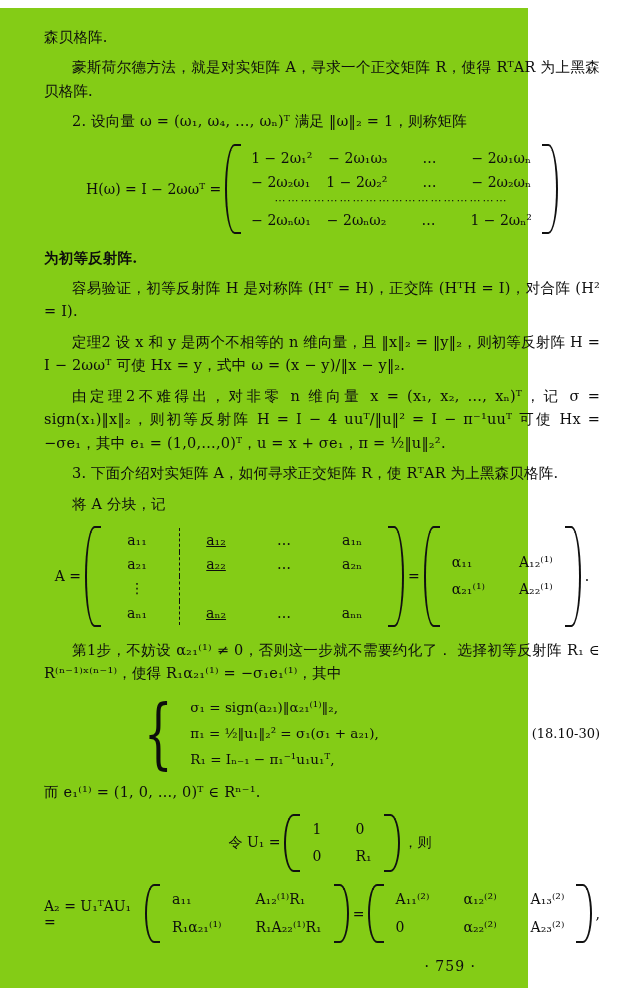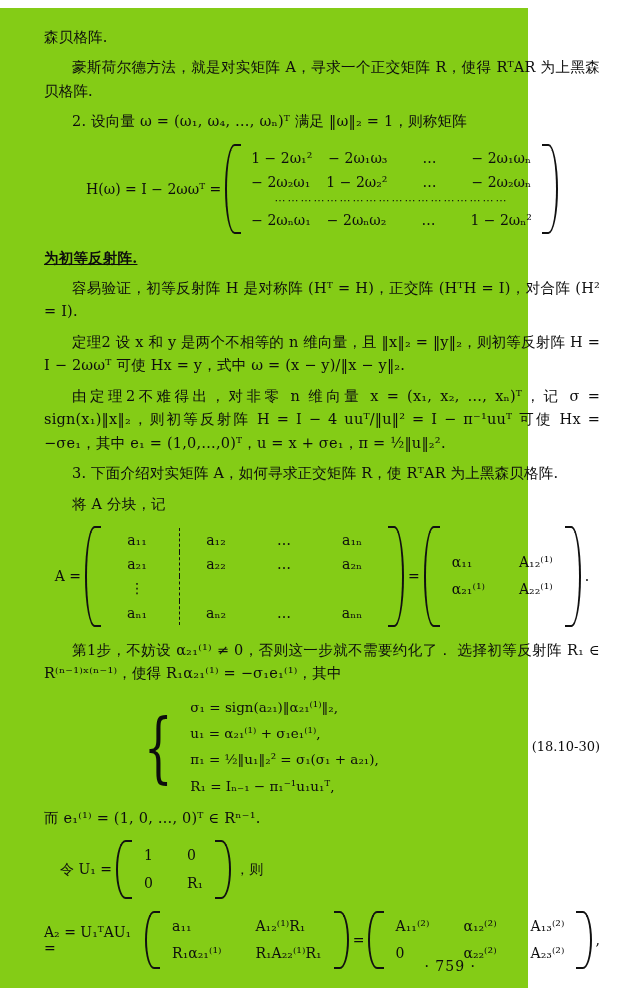--- a/index.html
+++ b/index.html
@@ -29,21 +29,21 @@
     width: 556px;
   }
   p {
     margin: 0 0 7px 0;
     font-size: 14.5px;
     line-height: 1.62;
     text-align: justify;
     letter-spacing: 0.2px;
   }
   .indent { text-indent: 28px; }
-  .bold { font-weight: bold; text-decoration: underline; }
+  .bold { font-weight: bold; }
   .fml-wrap {
     display: flex;
     align-items: center;
     justify-content: center;
     gap: 4px;
     margin: 10px 0 12px 0;
     font-size: 14px;
     position: relative;
   }
   
@@ -105,20 +105,21 @@
   .pagenum {
     position: absolute;
     bottom: 22px;
     right: 52px;
     font-size: 14px;
     letter-spacing: 1px;
   }
   .matrix-div {
     border-left: 1px dashed #111;
     padding-left: 10px;
+    text-decoration: underline;
   }
   .hline {
     border-top: 1px solid #111;
     height: 0;
   }
   .gridcols {
     display: grid;
     gap: 2px 34px;
     padding: 3px 8px;
     line-height: 1.8;
@@ -220,30 +221,29 @@
       <span class="bigparen right"></span>
       <span>.</span>
     </div>
 
     <p class="indent">第1步，不妨设 α₂₁⁽¹⁾ ≠ 0，否则这一步就不需要约化了． 选择初等反射阵 R₁ ∈ R⁽ⁿ⁻¹⁾ˣ⁽ⁿ⁻¹⁾，使得 R₁α₂₁⁽¹⁾ = −σ₁e₁⁽¹⁾，其中</p>
 
     <div class="brace-block">
       <span class="brace">{</span>
       <span class="brace-lines">
         <div class="bl">σ₁ = sign(a₂₁)‖α₂₁⁽¹⁾‖₂,</div>
-        <div class="bl">u₁ = α₂₁⁽¹⁾ + σ₁e₁⁽¹⁾,</div>
         <div class="bl">π₁ = ½‖u₁‖₂² = σ₁(σ₁ + a₂₁),</div>
         <div class="bl">R₁ = Iₙ₋₁ − π₁⁻¹u₁u₁ᵀ,</div>
       </span>
       <span class="eqnum">(18.10-30)</span>
     </div>
 
     <p>而 e₁⁽¹⁾ = (1, 0, …, 0)ᵀ ∈ Rⁿ⁻¹.</p>
 
-    <div class="fml-wrap" style="justify-content:flex-start; margin-left:16px;">
+    <div class="fml-wrap" style="justify-content:center; margin-left:16px;">
       <span>令 U₁ =</span>
       <span class="bigparen"></span>
       <span class="gridcols g2">
         <span>1</span>
         <span>0</span>
         <span>0</span>
         <span>R₁</span>
       </span>
       <span class="bigparen right"></span>
       <span>，则</span>

